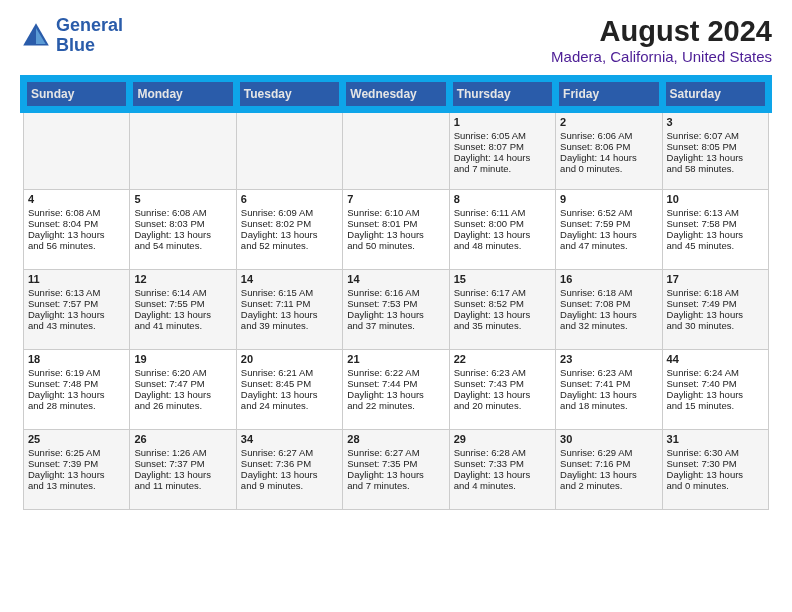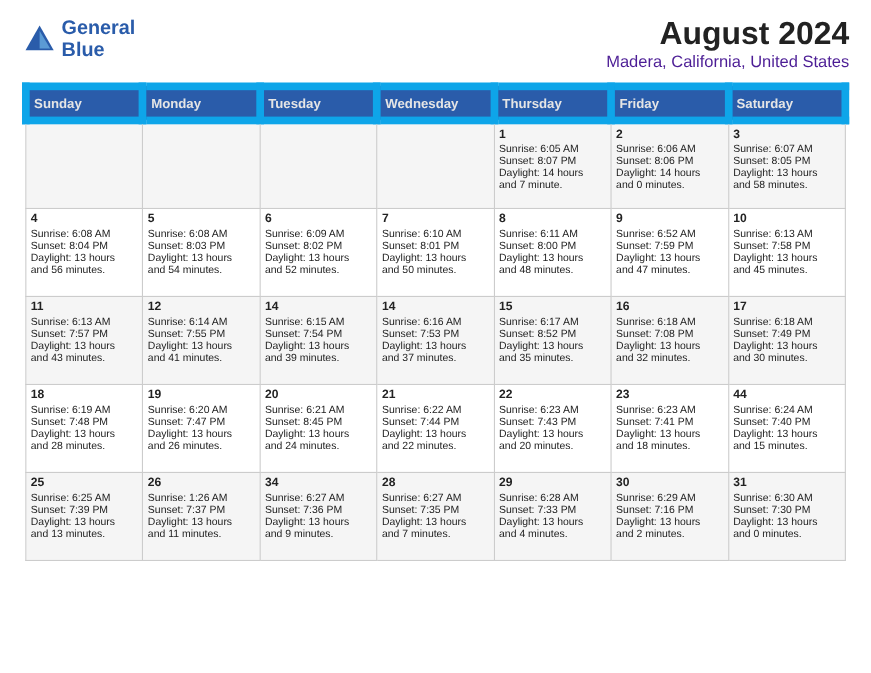--- a/index.html
+++ b/index.html
@@ -208,21 +208,21 @@
           <td>
             <div class="day-num">12</div>
             <div>Sunrise: 6:14 AM</div>
             <div>Sunset: 7:55 PM</div>
             <div>Daylight: 13 hours</div>
             <div>and 41 minutes.</div>
           </td>
           <td>
             <div class="day-num">14</div>
             <div>Sunrise: 6:15 AM</div>
-            <div>Sunset: 7:54 PM</div>
+            <div>Sunset: 7:11 PM</div>
             <div>Daylight: 13 hours</div>
             <div>and 39 minutes.</div>
           </td>
           <td>
             <div class="day-num">14</div>
             <div>Sunrise: 6:16 AM</div>
             <div>Sunset: 7:53 PM</div>
             <div>Daylight: 13 hours</div>
             <div>and 37 minutes.</div>
           </td>

